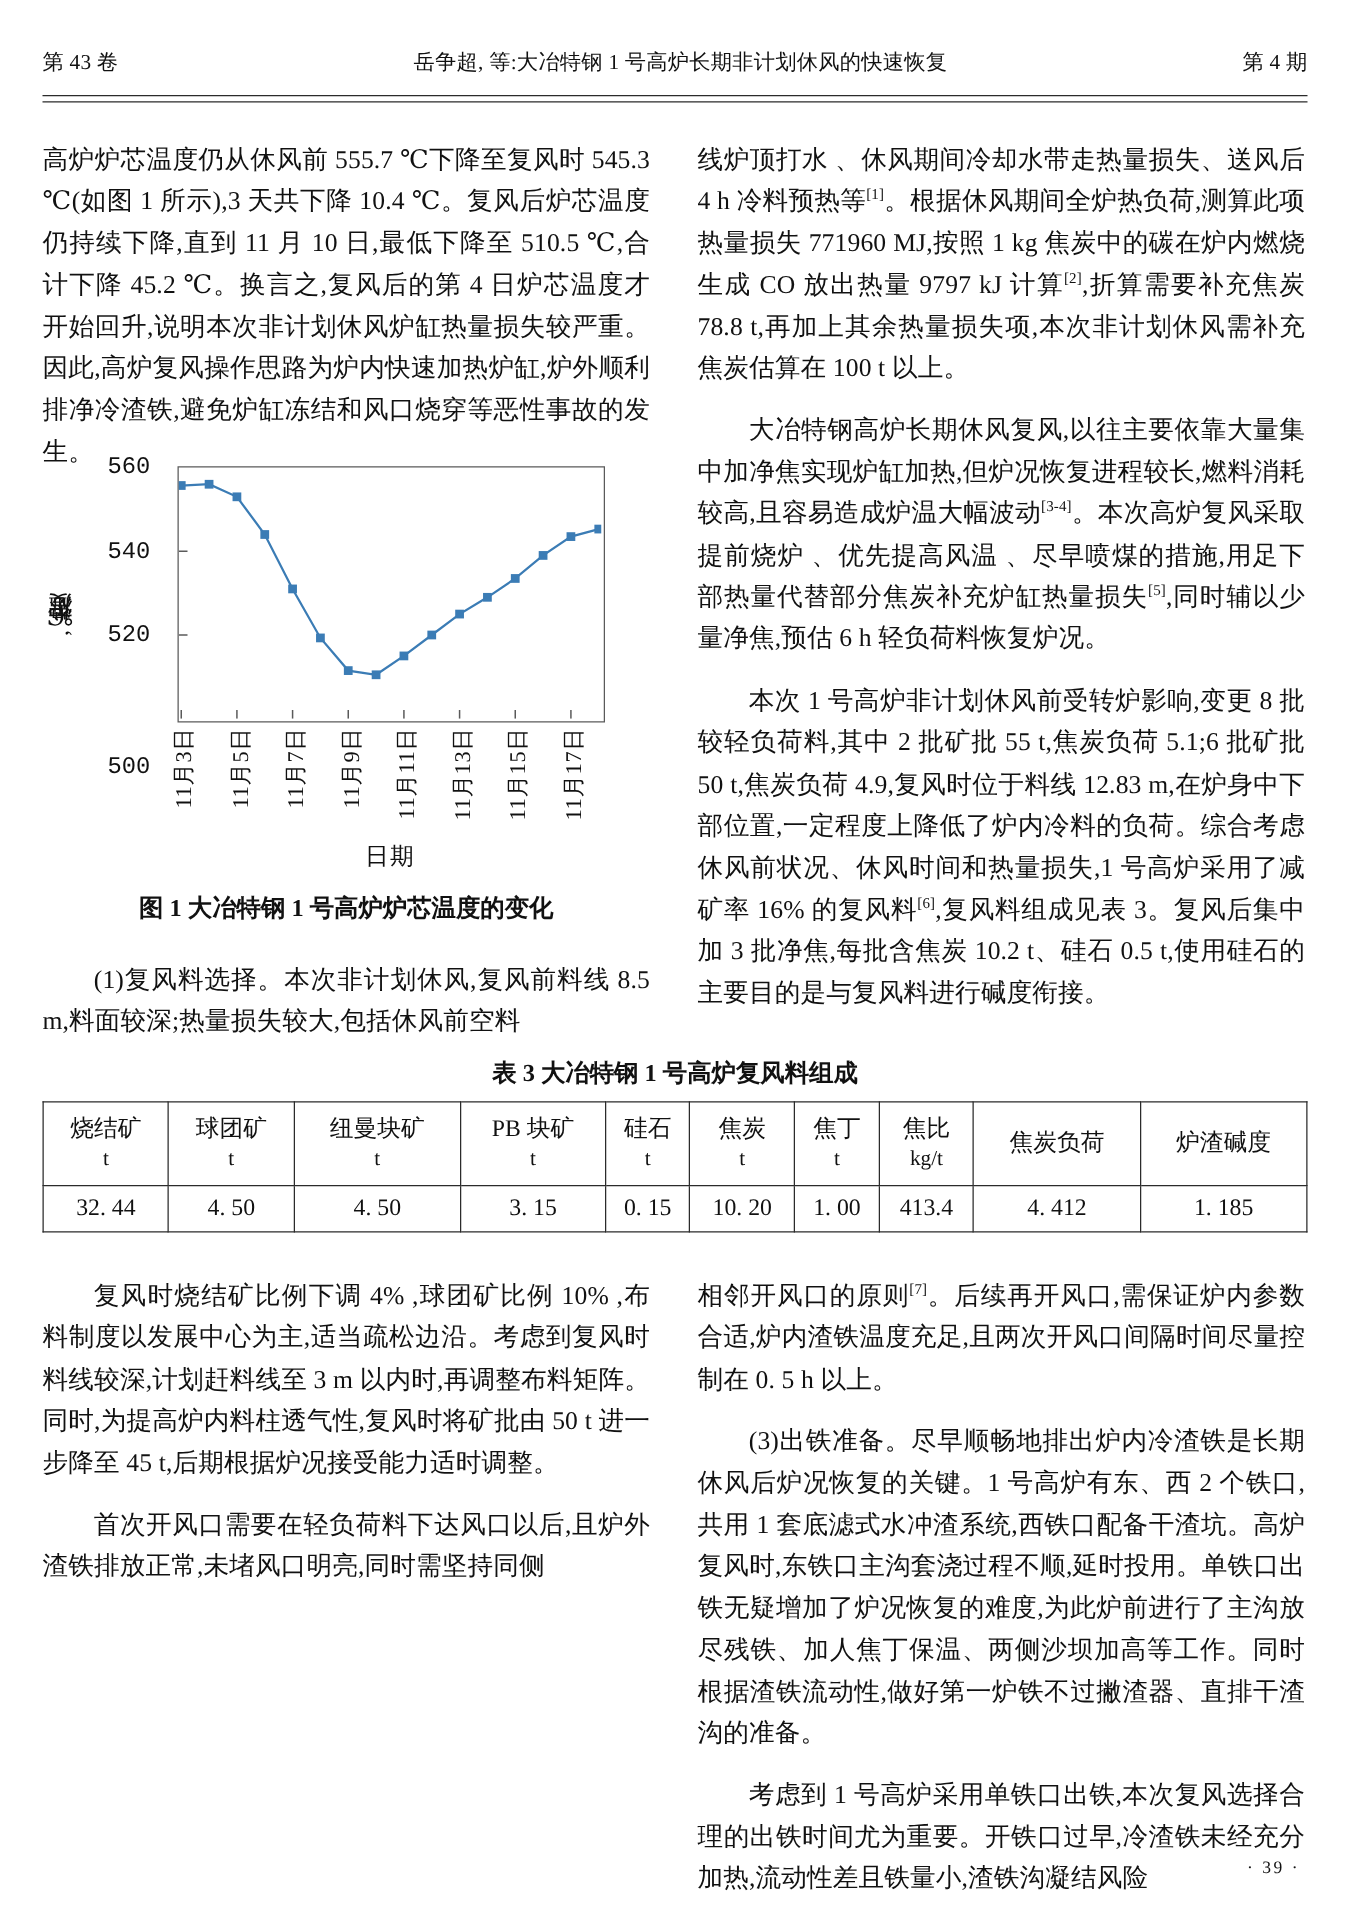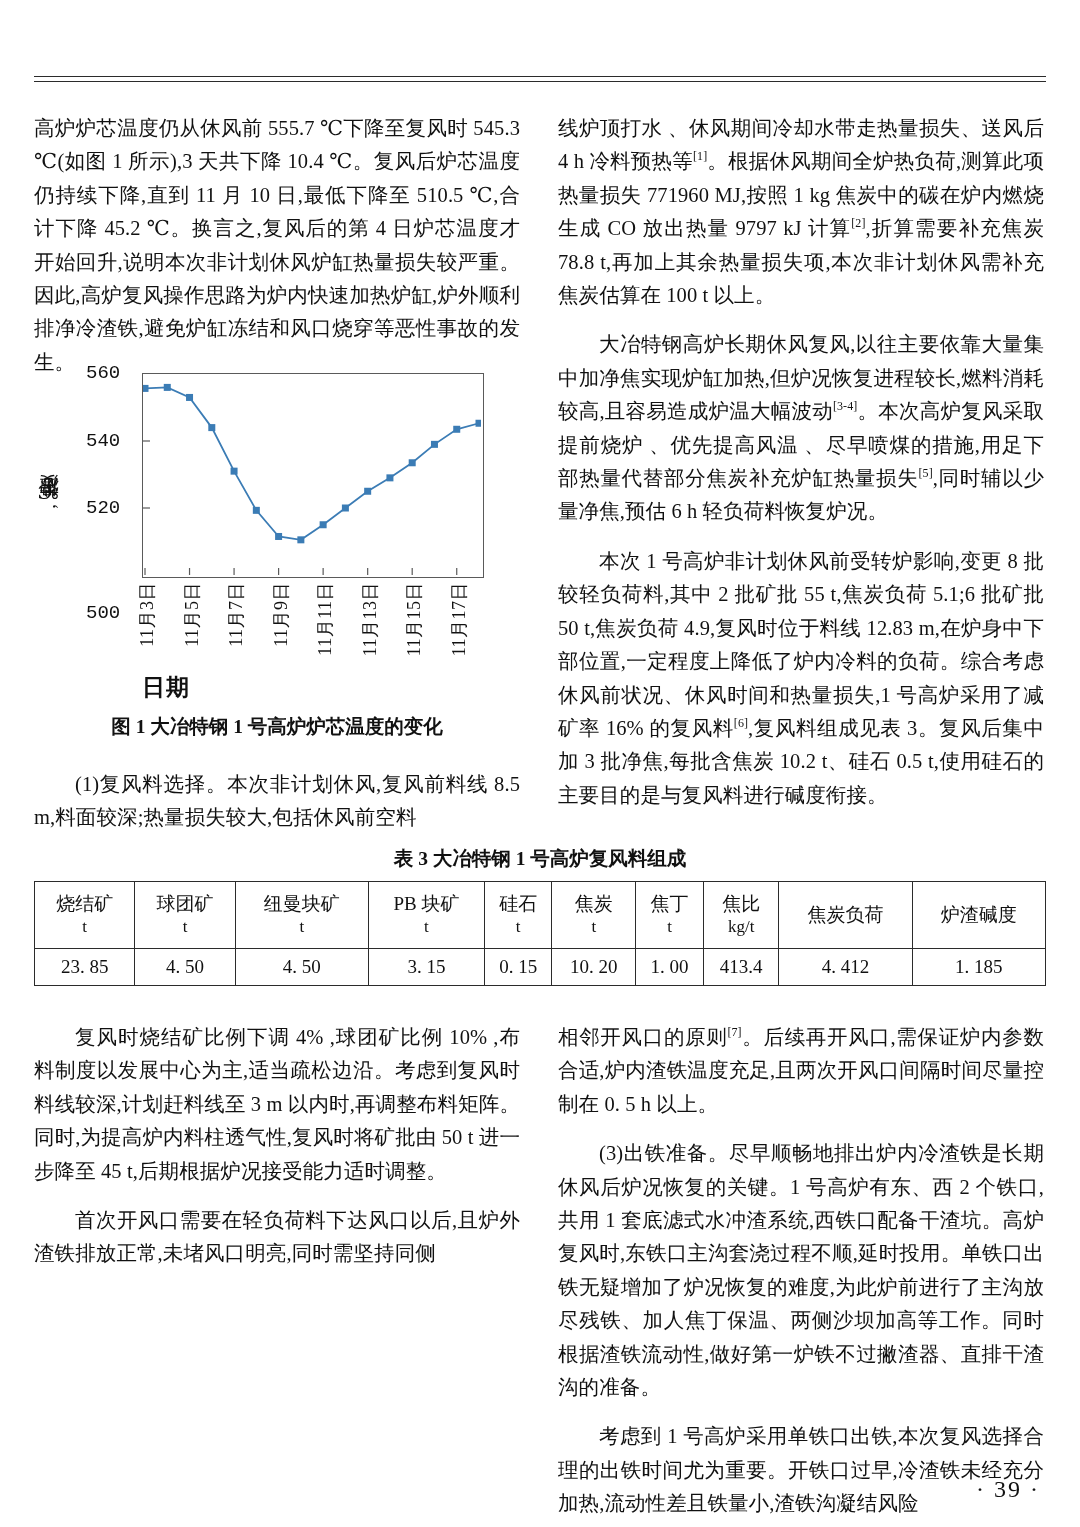--- a/index.html
+++ b/index.html
@@ -64,21 +64,21 @@
   .plot svg { display:block; }
   .xlabels { position:absolute; left:108px; top:222px; width:340px; height:92px; }
   .xlab {
     position:absolute; top:0;
     writing-mode:vertical-rl; text-orientation:sideways;
     transform:rotate(180deg);
     font-size:18px; white-space:nowrap; letter-spacing:.5px;
   }
   .xaxis-title {
     position:absolute; left:108px; top:312px; width:340px;
-    text-align:left; font-size:23px; letter-spacing:1px;font-weight:bold;
+    text-align:center; font-size:19px; letter-spacing:1px;
   }
   .figcap {
     position:absolute; left:34px; top:713px; width:486px;
     text-align:center; font-size:19.5px; font-weight:bold;
   }
 
   
   .tabwrap { position:absolute; left:34px; top:845px; width:1012px; }
   .tabcap { text-align:center; font-size:19.5px; font-weight:bold; margin-bottom:9px;font-family:Liberation Serif, serif; }
   table.t3 {
@@ -94,28 +94,33 @@
     font-weight:normal;
   }
   table.t3 thead th { height:66px; line-height:1.35; }
   table.t3 thead th .unit { display:block; font-size:17px; }
   table.t3 tbody td { height:36px; }
   table.t3 { border-top:1.8px solid #000; border-bottom:1.8px solid #000; }
 
   
   .pageno {
     position:absolute; right:40px; bottom:24px;
-    font-size:24px; letter-spacing:2px;margin-left:24px;
+    font-size:14px; letter-spacing:2px;margin-left:24px;
   }
 </style>
 </head>
 <body>
 
 <div class="page">
 
+  <div class="runhead">
+    <span>第 43 卷</span>
+    <span class="mid">岳争超, 等:大冶特钢 1 号高炉长期非计划休风的快速恢复</span>
+    <span>第 4 期</span>
+  </div>
   <div class="rule"></div>
 
   <div class="col colL" style="top:96px;">
     <p class="tx noind">高炉炉芯温度仍从休风前 555.7 ℃下降至复风时 545.3 ℃(如图 1 所示),3 天共下降 10.4 ℃。复风后炉芯温度仍持续下降,直到 11 月 10 日,最低下降至 510.5 ℃,合计下降 45.2 ℃。换言之,复风后的第 4 日炉芯温度才开始回升,说明本次非计划休风炉缸热量损失较严重。因此,高炉复风操作思路为炉内快速加热炉缸,炉外顺利排净冷渣铁,避免炉缸冻结和风口烧穿等恶性事故的发生。</p>
   </div>
 
   <div class="figwrap">
     <div class="fig">
       <div class="ylab">炉芯温度,℃</div>
       <div class="yticks">
@@ -192,21 +197,21 @@
             <th><span>硅石</span><span class="unit">t</span></th>
             <th><span>焦炭</span><span class="unit">t</span></th>
             <th><span>焦丁</span><span class="unit">t</span></th>
             <th><span>焦比</span><span class="unit">kg/t</span></th>
             <th><span>焦炭负荷</span></th>
             <th><span>炉渣碱度</span></th>
           </tr>
       </thead>
       <tbody id="t3-body">
           <tr>
-            <td>23. 85</td>
+            <td>32. 44</td>
             <td>4. 50</td>
             <td>4. 50</td>
             <td>3. 15</td>
             <td>0. 15</td>
             <td>10. 20</td>
             <td>1. 00</td>
             <td>413.4</td>
             <td>4. 412</td>
             <td>1. 185</td>
           </tr>

